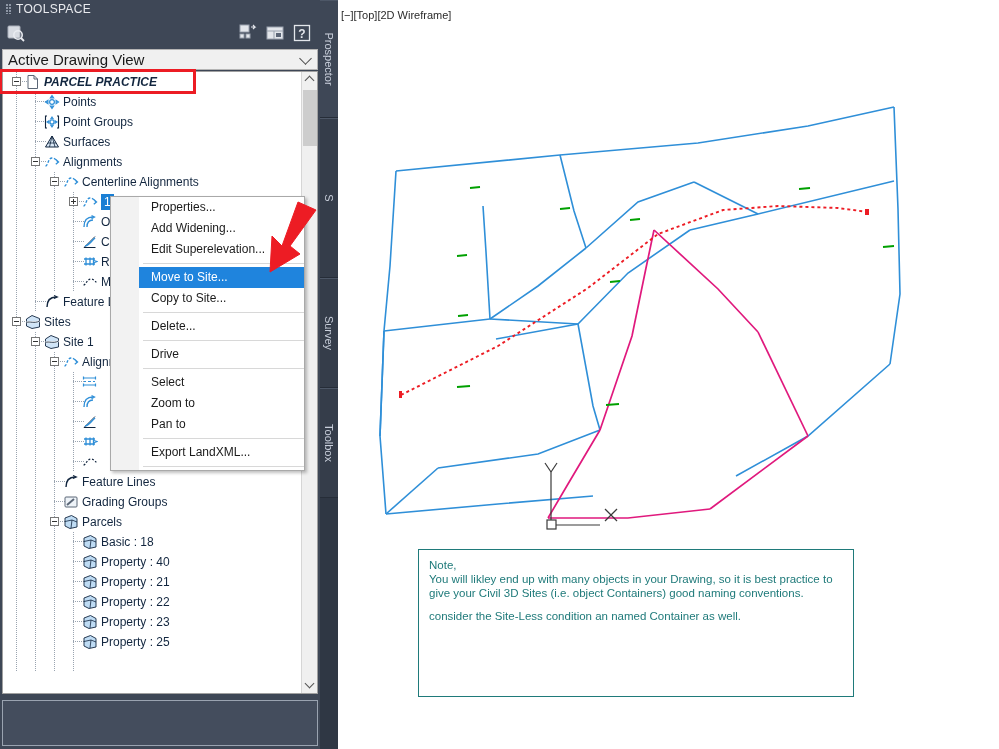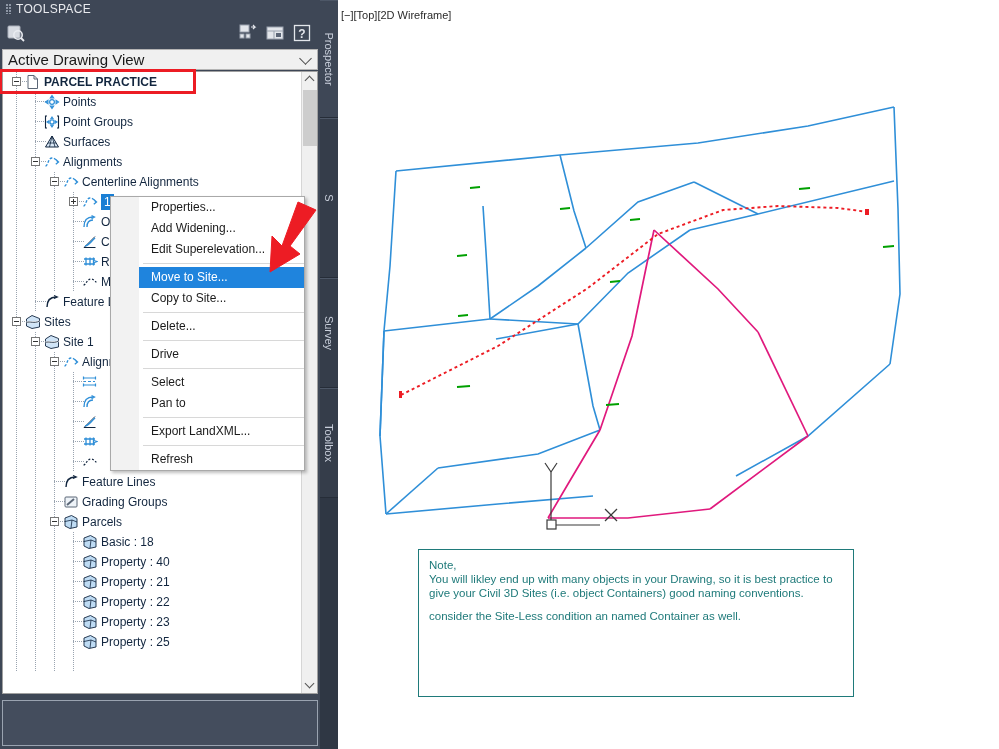--- a/index.html
+++ b/index.html
@@ -425,21 +425,21 @@
     <div id="ts-tree-wrap">
       <div id="ts-tree">
           <div class="trow bold">
             <div class="dotline-v" style="left: 13px;"></div>
             <div class="dotline-h" style="left: 13px; width: 12px;"></div>
             <div class="tglyph" style="left: 9px;"></div>
             <div class="ticon" style="left: 22px;"><svg width="16" height="16" viewBox="0 0 16 16">
                 <path d="M3 1.5h6l3.5 3.5v9.5H3z" fill="#fff" stroke="#5a6676"></path>
                 <path d="M9 1.5v3.5h3.5" fill="none" stroke="#5a6676"></path>
               </svg></div>
-            <span class="lbl" style="left: 41px;">PARCEL PRACTICE</span>
+            <span class="lbl" style="left: 41px; font-style: italic;">PARCEL PRACTICE</span>
           </div>
           <div class="trow">
             <div class="dotline-v" style="left: 13px;"></div>
             <div class="dotline-v" style="left: 32px;"></div>
             <div class="dotline-h" style="left: 32px; width: 12px;"></div>
             <div class="ticon" style="left: 41px;"><svg width="16" height="16" viewBox="0 0 16 16">
                 <g fill="none" stroke="#2f8fd8" stroke-width="1.2">
                   <circle cx="8" cy="8" r="2.4"></circle>
                   <path d="M8 1.5 l1.6 2.4 h-3.2z M8 14.5 l1.6 -2.4 h-3.2z M1.5 8 l2.4 -1.6 v3.2z M14.5 8 l-2.4 -1.6 v3.2z"></path>
                 </g>
@@ -829,25 +829,25 @@
         <div class="mi">Edit Superelevation...</div>
         <div class="msep"></div>
         <div class="mi hl">Move to Site...</div>
         <div class="mi">Copy to Site...</div>
         <div class="msep"></div>
         <div class="mi">Delete...</div>
         <div class="msep"></div>
         <div class="mi">Drive</div>
         <div class="msep"></div>
         <div class="mi">Select</div>
+        <div class="mi">Zoom to</div>
         <div class="mi">Pan to</div>
         <div class="msep"></div>
         <div class="mi">Export LandXML...</div>
         <div class="msep"></div>
-        <div class="mi">Refresh</div>
       </div>
   </div>
   <div id="ctx-hl-outline"></div>
 
   <svg id="arrow-svg">
     <path d="M 48 12 L 32 56 L 22 46 L 20 82 L 50 64 L 40 56 L 66 20 Z" fill="#ed1c24" stroke="#ed1c24" stroke-width="1"></path>
   </svg>
 
 
 </div>

